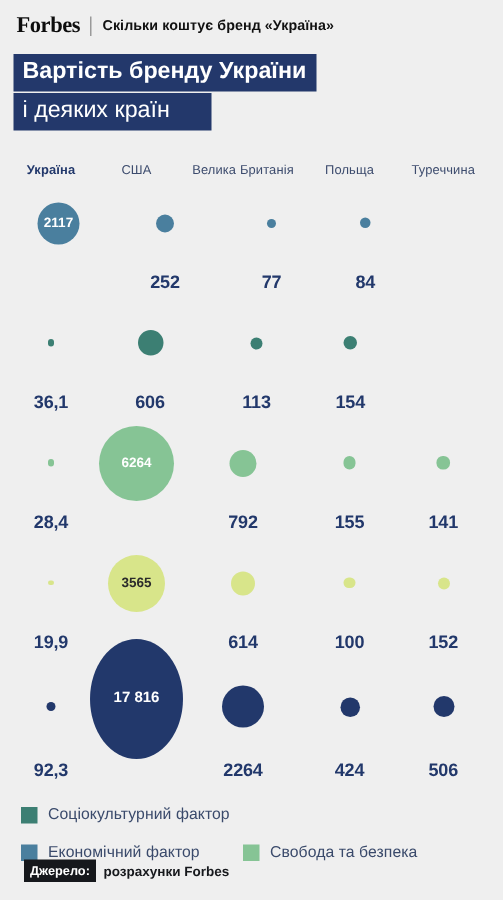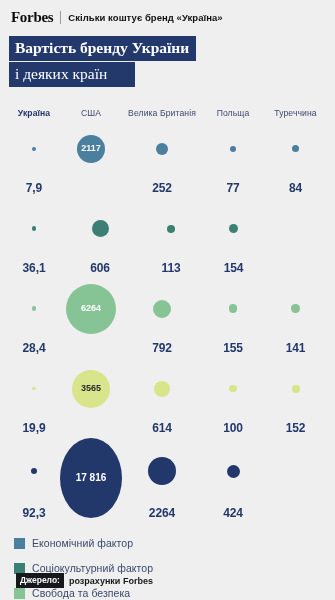--- a/index.html
+++ b/index.html
@@ -42,21 +42,20 @@
     color: #111111;
     letter-spacing: 0.05px;
   }
 
   
   .title-block {
     margin: 10px 0 0 9px;
     display: flex;
     flex-direction: column;
     align-items: flex-start;
-    font-family: Liberation Serif, serif;
   }
   .title-line {
     background: #23386b;
     color: #ffffff;
     font-size: 15.5px;
     font-weight: bold;
     line-height: 20px;
     padding: 2px 7px 3px 6px;
     white-space: nowrap;
   }
@@ -98,20 +97,21 @@
     display: flex;
     align-items: flex-end;
     height: 80px;
   }
   .row.total { height: 85px; }
 
   .cell {
     display: flex;
     flex-direction: column;
     align-items: center;
+    justify-content: flex-end;
     height: 100%;
     position: relative;
   }
   .bubble-wrap {
     display: flex;
     align-items: center;
     justify-content: center;
     flex: 1 1 auto;
     width: 100%;
     padding-bottom: 2px;
@@ -202,26 +202,20 @@
 <div class="chart">
   <div class="col-headers">
     <div class="col-head c0 first">Україна</div>
     <div class="col-head c1">США</div>
     <div class="col-head c2">Велика Британія</div>
     <div class="col-head c3">Польща</div>
     <div class="col-head c4">Туреччина</div>
   </div>
   <div id="rows-host">
       <div class="row">
-        <div class="cell c0">
-          <div class="bubble-wrap">
-            <div class="bubble" style="width: 4px; height: 4px; background: rgb(74, 127, 158); color: rgb(255, 255, 255);"></div>
-          </div>
-          <div class="cell-value">7,9</div>
-        </div>
         <div class="cell c1">
           <div class="bubble-wrap">
             <div class="bubble labelled" style="width: 28px; height: 28px; background: rgb(74, 127, 158); color: rgb(255, 255, 255);">2117</div>
           </div>
           <div class="cell-value">&nbsp;</div>
         </div>
         <div class="cell c2">
           <div class="bubble-wrap">
             <div class="bubble" style="width: 12px; height: 12px; background: rgb(74, 127, 158); color: rgb(255, 255, 255);"></div>
           </div>
@@ -348,32 +342,38 @@
             <div class="bubble" style="width: 28px; height: 28px; background: rgb(34, 56, 107); color: rgb(255, 255, 255);"></div>
           </div>
           <div class="cell-value">2264</div>
         </div>
         <div class="cell c3">
           <div class="bubble-wrap">
             <div class="bubble" style="width: 13px; height: 13px; background: rgb(34, 56, 107); color: rgb(255, 255, 255);"></div>
           </div>
           <div class="cell-value">424</div>
         </div>
+        <div class="cell c4">
+          <div class="bubble-wrap">
+            <div class="bubble" style="width: 14px; height: 14px; background: rgb(34, 56, 107); color: rgb(255, 255, 255);"></div>
+          </div>
+          <div class="cell-value">506</div>
+        </div>
       </div>
     </div>
 </div>
 
 <div class="legend" id="legend-host">
+    <div class="legend-item w2">
+      <span class="legend-swatch" style="background: rgb(60, 127, 115);"></span>
+      <span class="legend-label">Соціокультурний фактор</span>
+    </div>
     <div class="legend-item w1">
       <span class="legend-swatch" style="background: rgb(74, 127, 158);"></span>
       <span class="legend-label">Економічний фактор</span>
-    </div>
-    <div class="legend-item w2">
-      <span class="legend-swatch" style="background: rgb(60, 127, 115);"></span>
-      <span class="legend-label">Соціокультурний фактор</span>
     </div>
     <div class="legend-item w1">
       <span class="legend-swatch" style="background: rgb(134, 196, 149);"></span>
       <span class="legend-label">Свобода та безпека</span>
     </div>
   </div>
 
 <div class="footer">
   <span class="footer-tag">Джерело:</span>
   <span class="footer-text">розрахунки Forbes</span>

